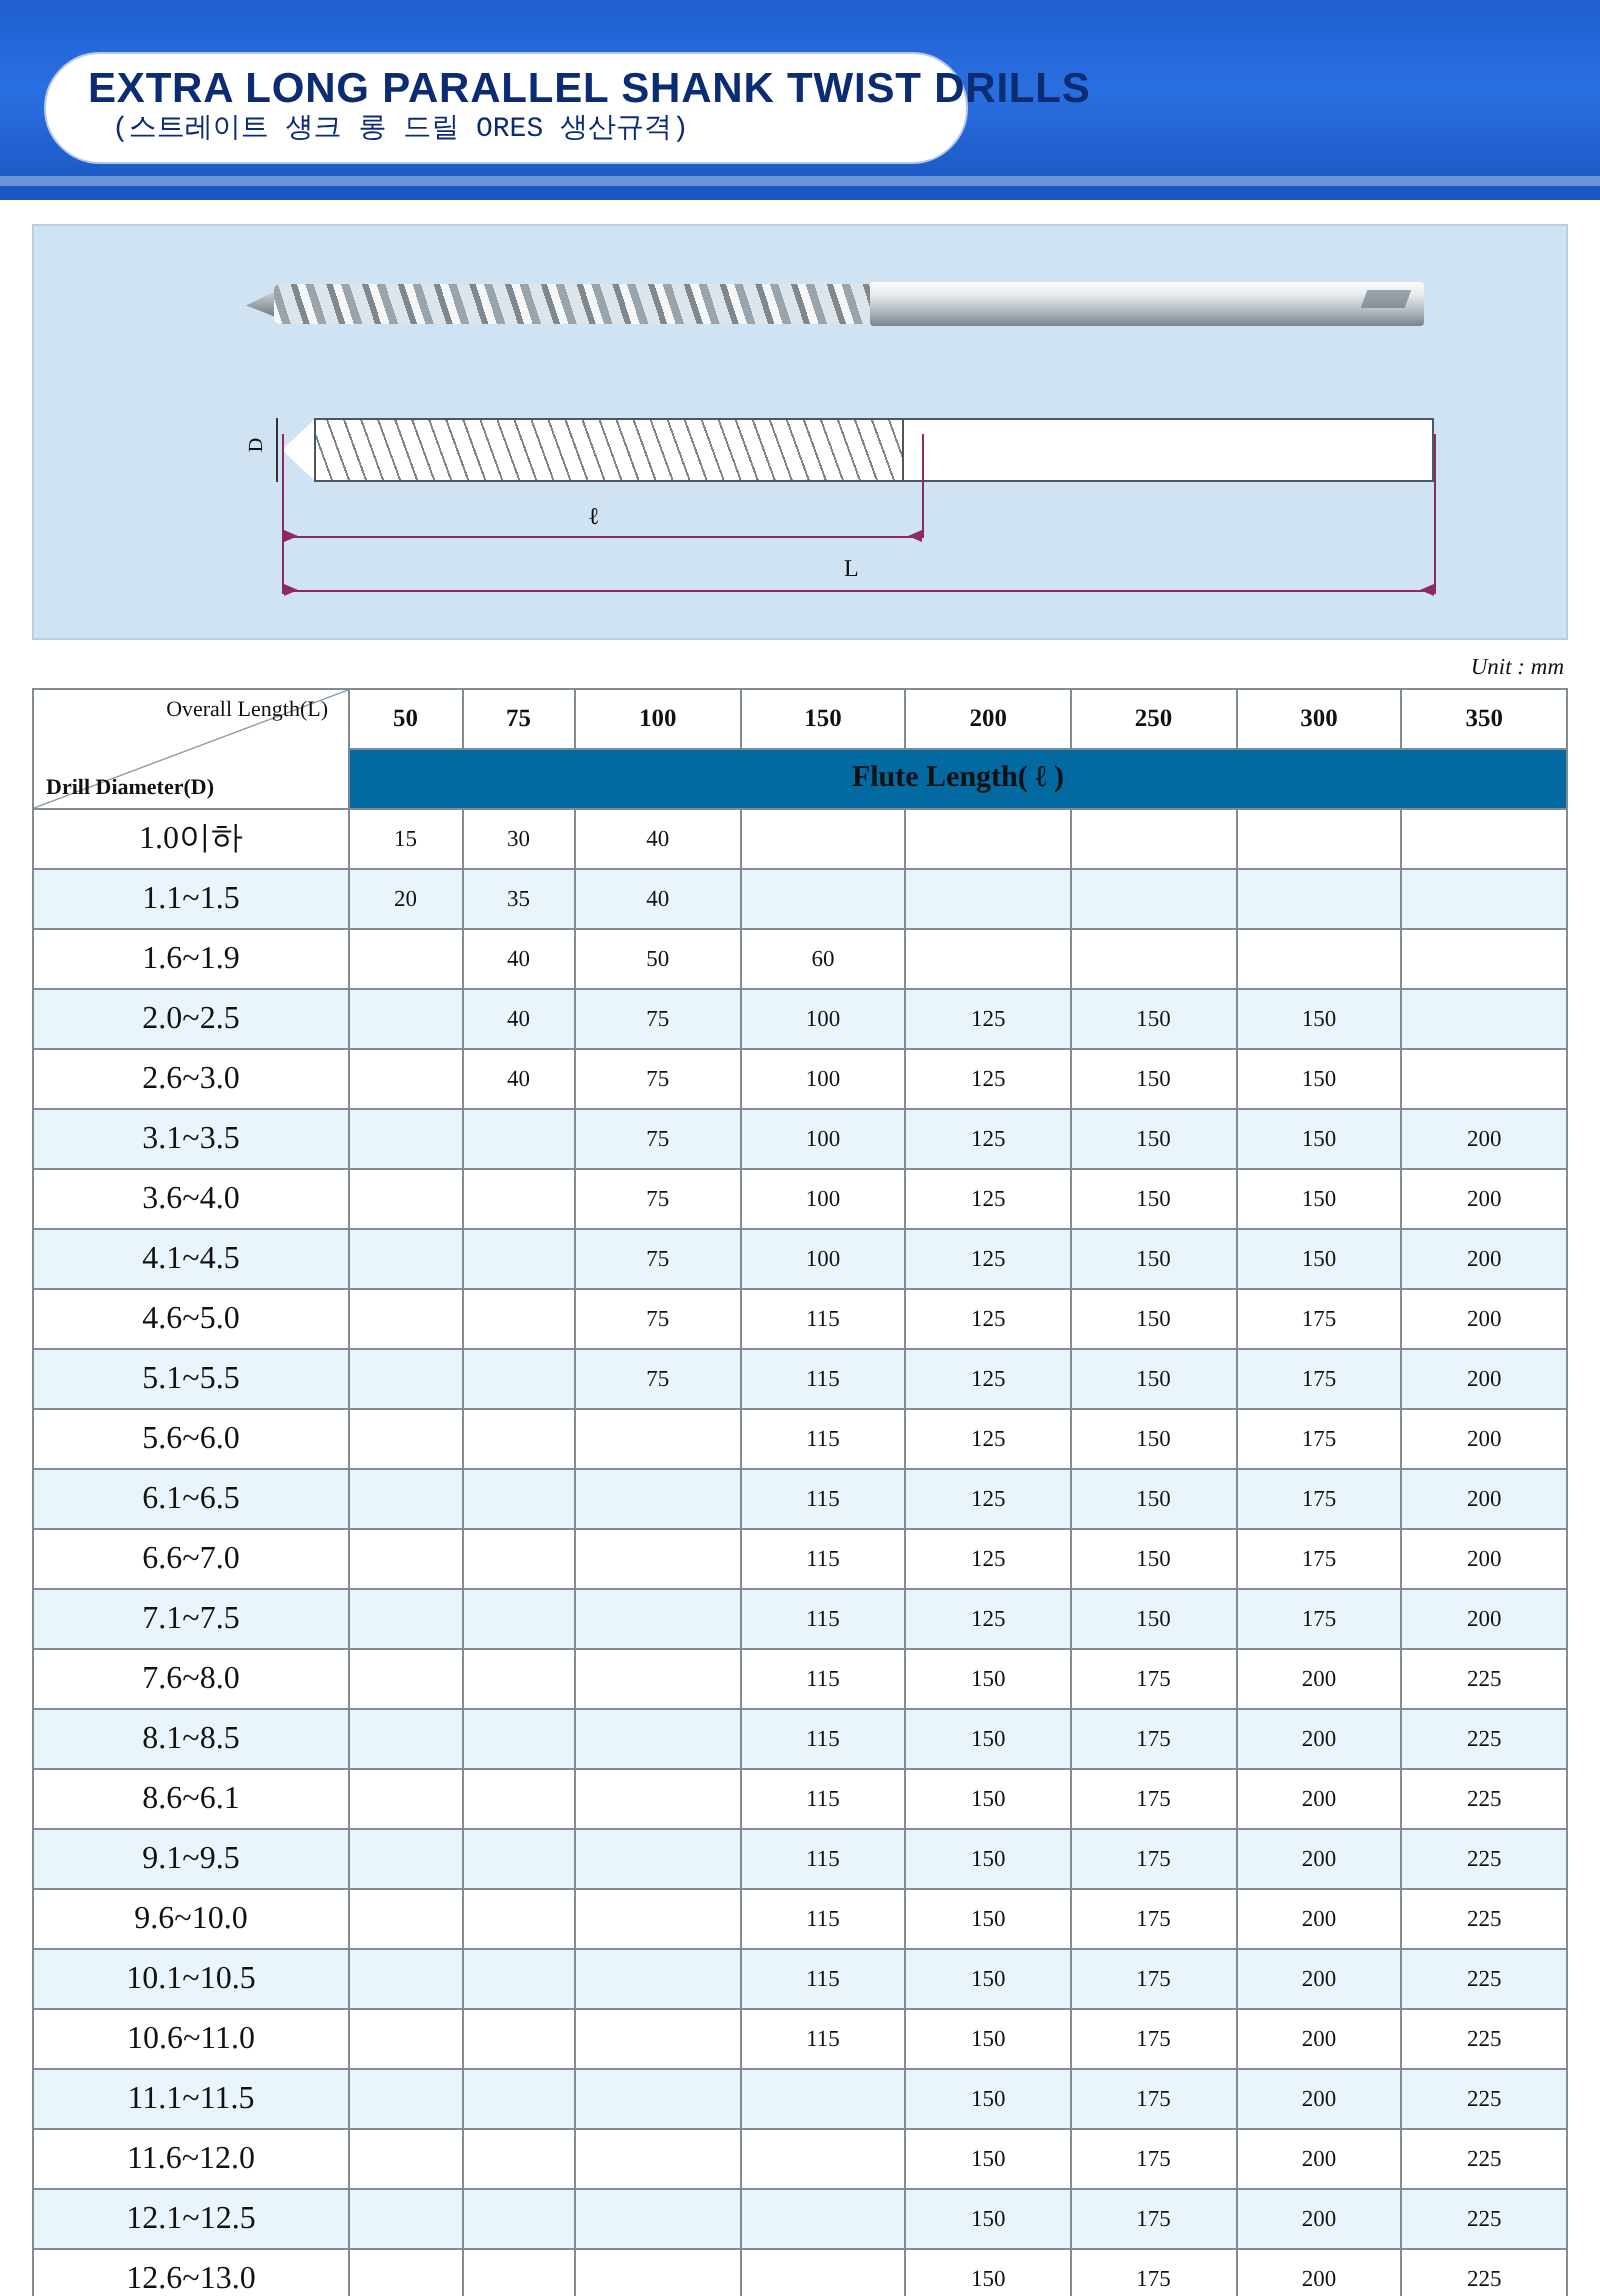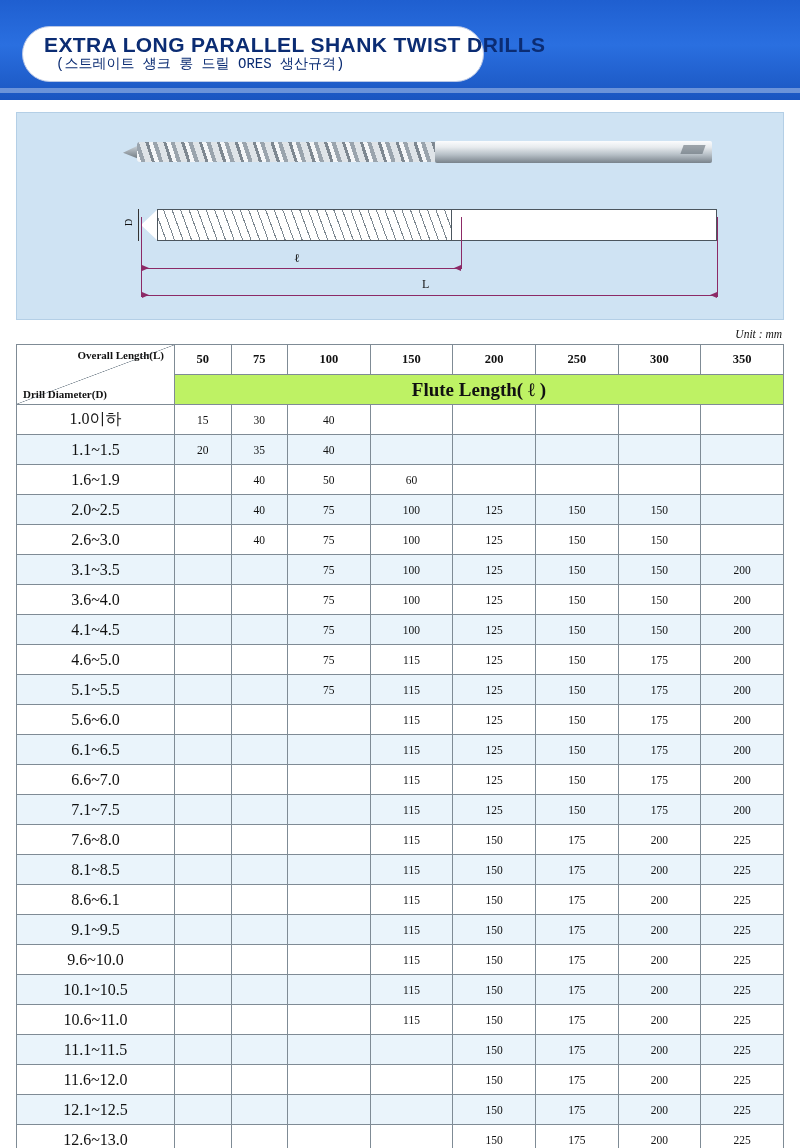--- a/index.html
+++ b/index.html
@@ -183,30 +183,30 @@
     padding: 0;
     position: relative;
     background: #ffffff;
   }
   .corner .diag {
     position: absolute; left:0; top:0; width:100%; height:100%;
     background: linear-gradient(to bottom right, transparent calc(50% - .6px), #7f8b95 50%, transparent calc(50% + .6px));
   }
   .corner .tl {
     position: absolute; right: 10px; top: 4px;
-    font-size: 11px; font-weight: bold;
+    font-size: 11px; font-weight: normal;
   }
   .corner .bl {
     position: absolute; left: 6px; bottom: 4px;
     font-size: 11px; font-weight: bold;
   }
   .flute-head {
-    font-size: 19px;
+    font-size: 15px;
     height: 32px;
-    background: #bef264;
+    background: #0369a1;
   }
   th.lenhead {
     font-weight: bold;
     font-size: 12.5px;
     height: 30px;
     background: #ffffff;
   }
   td.dia {
     width: 158px;
     font-size: 16px;

